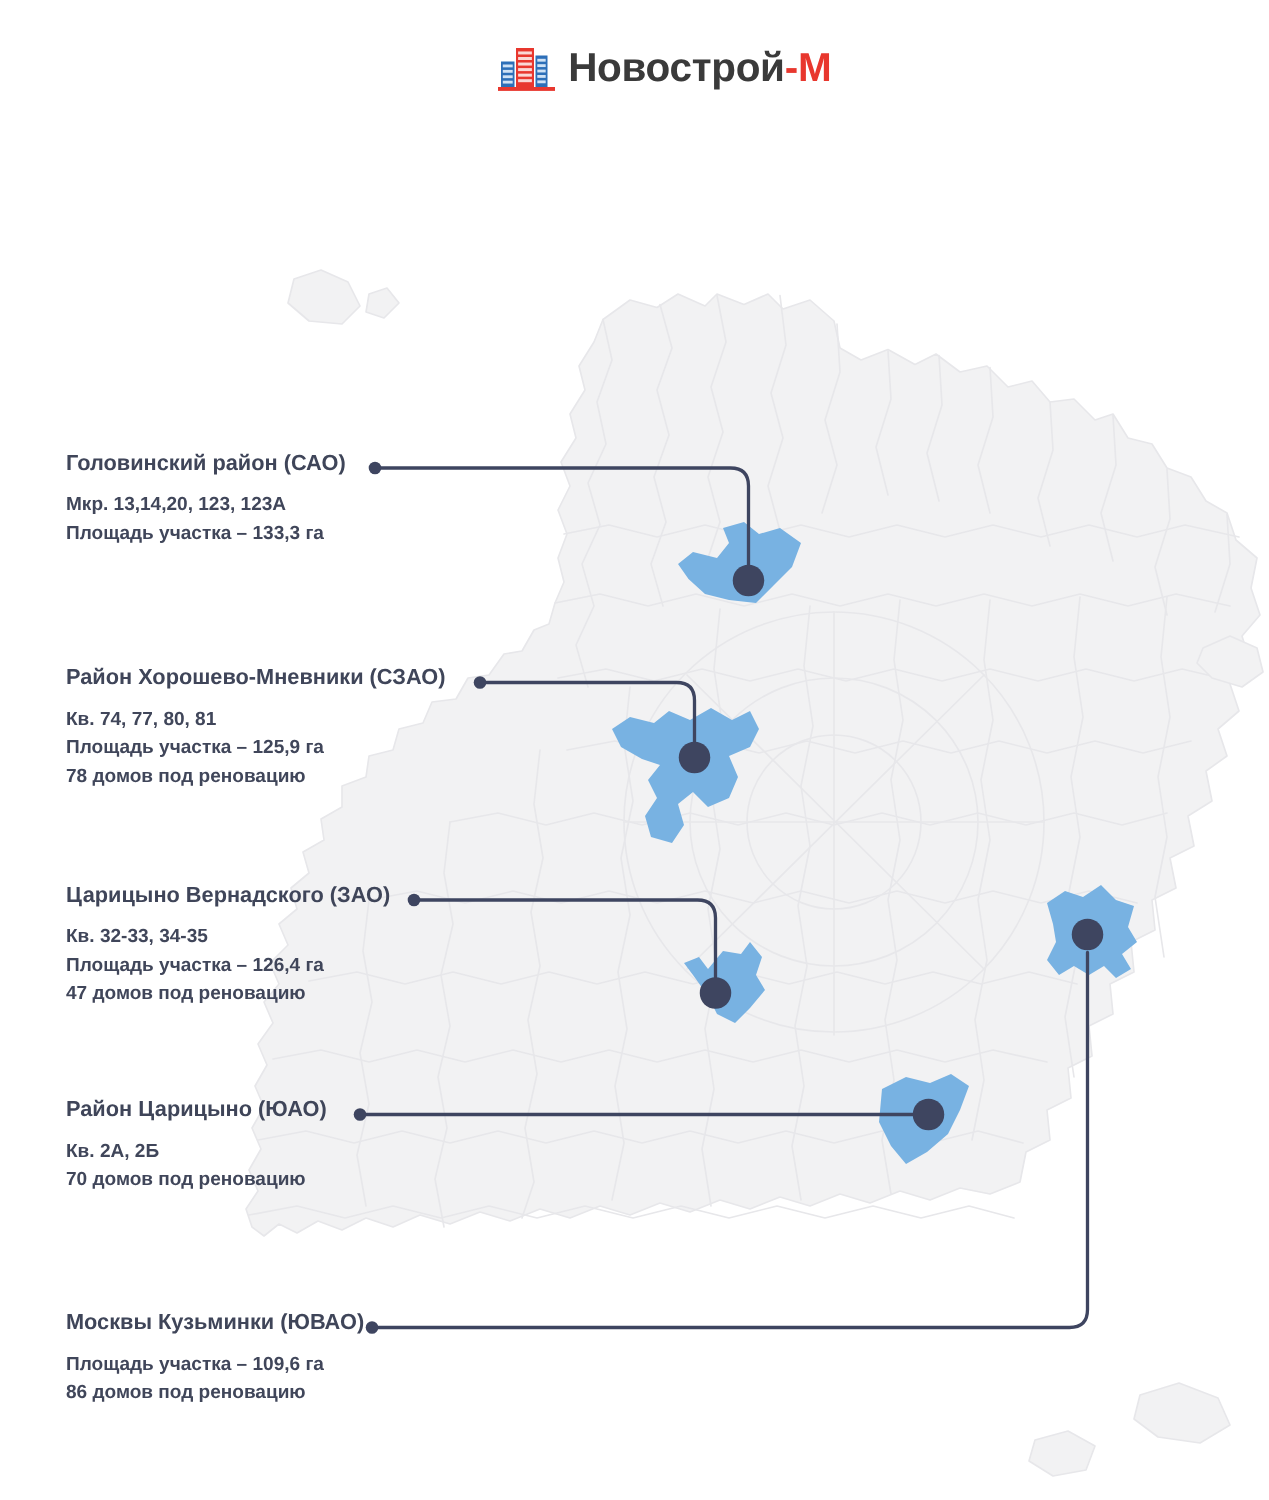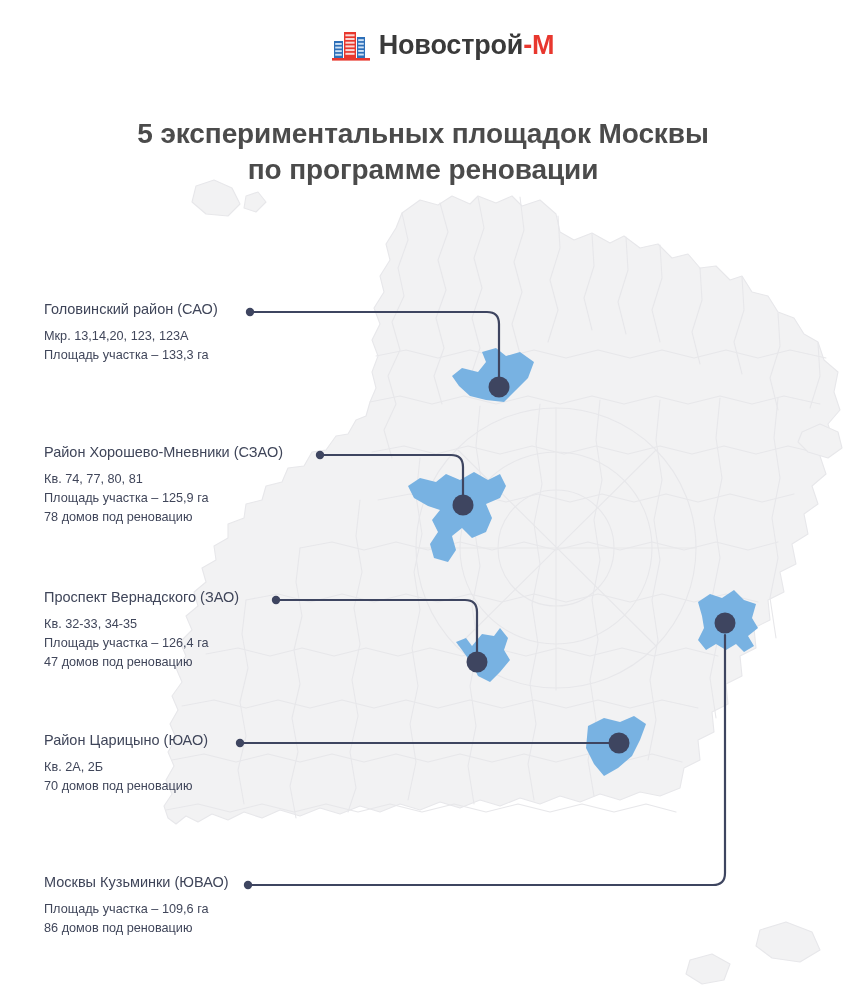--- a/index.html
+++ b/index.html
@@ -29,21 +29,21 @@
     position:absolute;left:73px;top:97px;width:700px;
     text-align:center;color:#4b4b4b;
     font-size:28px;font-weight:bold;line-height:1.28;
     letter-spacing:-0.1px;
   }
 
   
   #map{position:absolute;left:0;top:0;width:846px;height:1000px;}
 
   
-  .callout{position:absolute;width:330px;}
+  .callout{position:absolute;width:330px;font-weight:bold;}
   .callout-head{
     font-size:14.5px;color:#3f4559;line-height:1.2;
     white-space:nowrap;margin:0 0 9px 0;
   }
   .callout-line{
     font-size:12.7px;color:#40465a;line-height:1.47;white-space:nowrap;
   }
   .c1{left:44px;top:301px;}
   .c2{left:44px;top:444px;}
   .c3{left:44px;top:589px;}
@@ -187,40 +187,36 @@
       <rect x="26.2" y="11.2" width="5.6" height="1.9" fill="#cfe2f5"></rect>
       <rect x="26.2" y="14.8" width="5.6" height="1.9" fill="#cfe2f5"></rect>
       <rect x="26.2" y="18.4" width="5.6" height="1.9" fill="#cfe2f5"></rect>
       <rect x="26.2" y="22" width="5.6" height="1.9" fill="#cfe2f5"></rect>
       <rect x="26.2" y="25.6" width="5.6" height="1.9" fill="#cfe2f5"></rect>
       <rect x="0" y="30" width="38" height="2.6" fill="#e8372e"></rect>
     </svg>
     <div class="logo-text"><span>Новострой</span><span class="dash-m">-М</span></div>
   </div>
 
-  <h1 class="title">
-    <span>5 экспериментальных площадок Москвы</span><br>
-    <span>по программе реновации</span>
-  </h1>
 
   <div class="callout c1">
     <div class="callout-head">Головинский район (САО)</div>
     <div class="callout-line">Мкр. 13,14,20, 123, 123А</div>
     <div class="callout-line">Площадь участка – 133,3 га</div>
   </div>
 
   <div class="callout c2">
     <div class="callout-head">Район Хорошево-Мневники (СЗАО)</div>
     <div class="callout-line">Кв. 74, 77, 80, 81</div>
     <div class="callout-line">Площадь участка – 125,9 га</div>
     <div class="callout-line">78 домов под реновацию</div>
   </div>
 
   <div class="callout c3">
-    <div class="callout-head">Проспект Вернадского (ЗАО)</div>
+    <div class="callout-head">Царицыно Вернадского (ЗАО)</div>
     <div class="callout-line">Кв. 32-33, 34-35</div>
     <div class="callout-line">Площадь участка – 126,4 га</div>
     <div class="callout-line">47 домов под реновацию</div>
   </div>
 
   <div class="callout c4">
     <div class="callout-head">Район Царицыно (ЮАО)</div>
     <div class="callout-line">Кв. 2А, 2Б</div>
     <div class="callout-line">70 домов под реновацию</div>
   </div>

